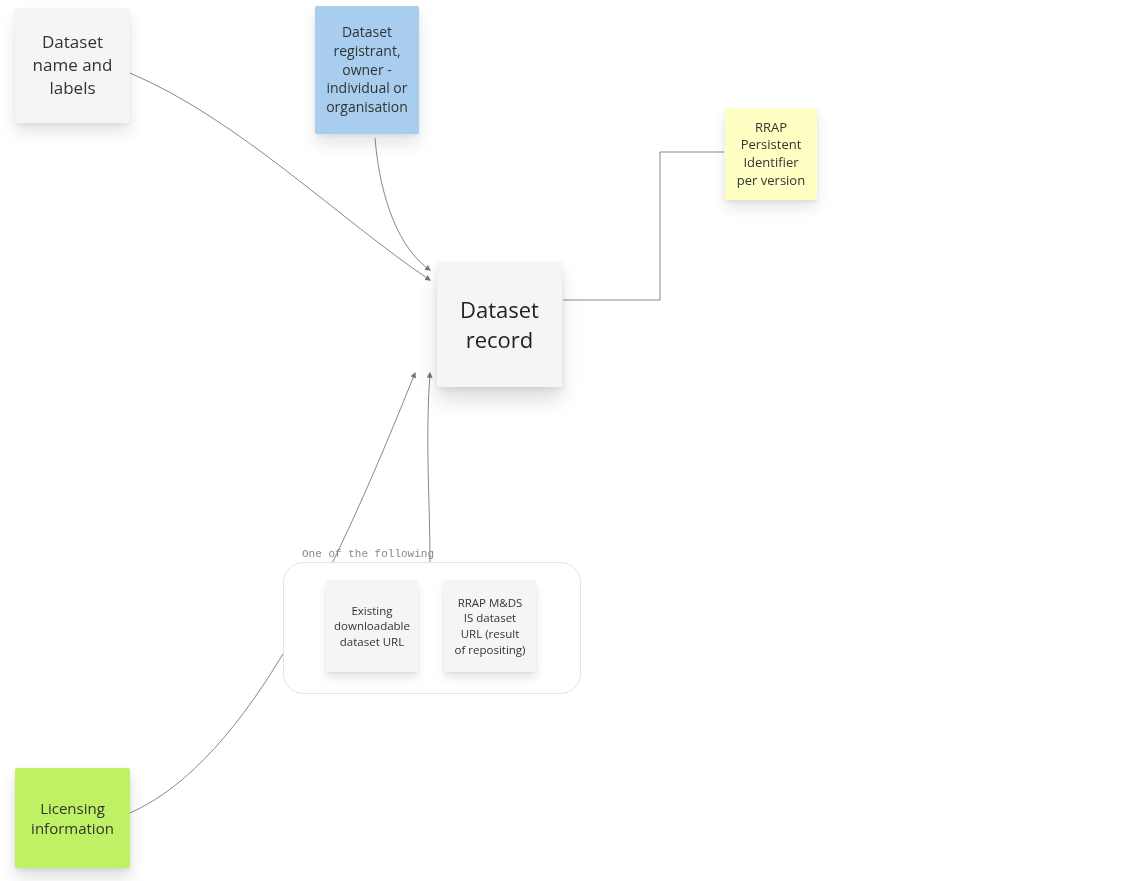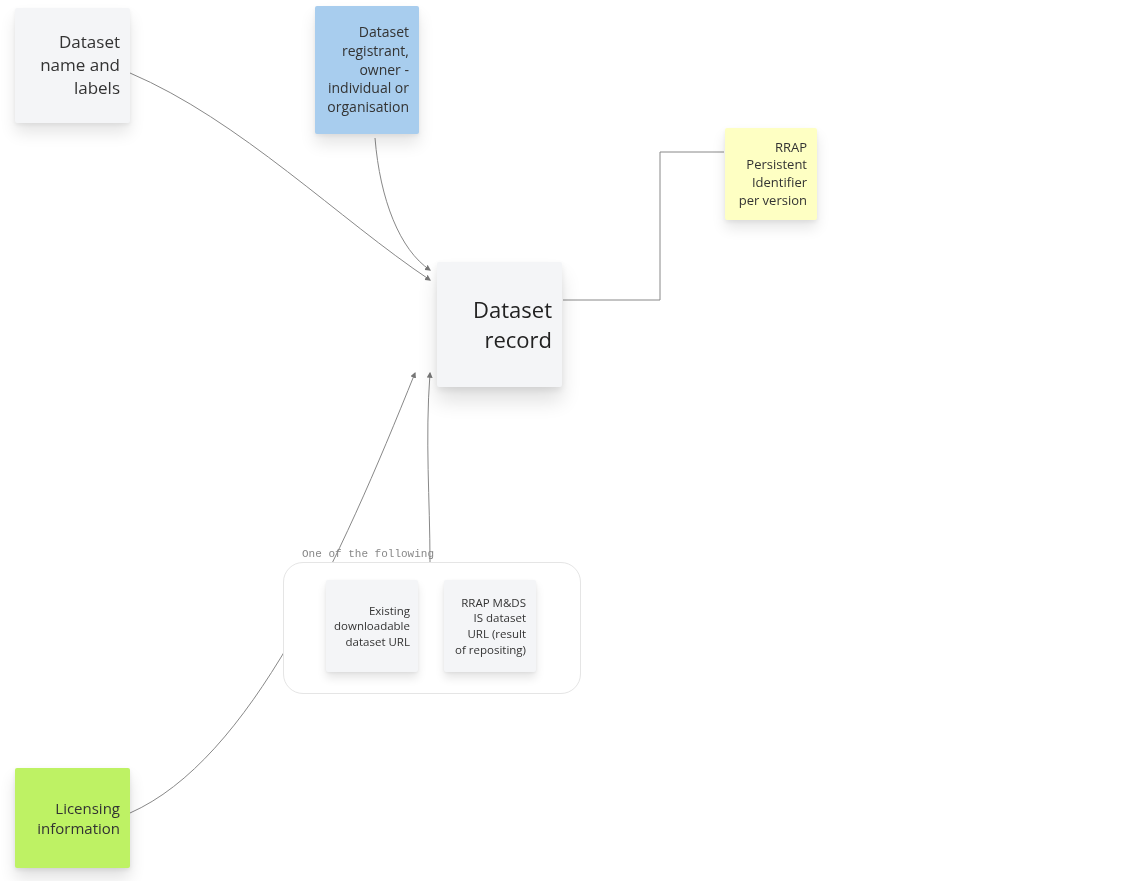--- a/index.html
+++ b/index.html
@@ -13,21 +13,21 @@
     overflow: hidden;
   }
   .canvas {
     position: relative;
     width: 1133px;
     height: 881px;
   }
   .note {
     position: absolute;
     box-sizing: border-box;
-    text-align: right;
+    text-align: center;
     display: flex;
     align-items: center;
     justify-content: center;
     padding: 8px 10px;
     border-radius: 2px;
     line-height: 1.35;
   }
   .note-gray {
     background: #f4f5f7;
     box-shadow: 0 10px 16px rgba(0,0,0,0.10), 0 2px 4px rgba(0,0,0,0.06);
@@ -35,21 +35,20 @@
   }
   .note-blue {
     background: #a8cdee;
     box-shadow: 0 10px 16px rgba(0,0,0,0.10), 0 2px 4px rgba(0,0,0,0.06);
     color: #333;
   }
   .note-yellow {
     background: #feffc3;
     box-shadow: 0 8px 14px rgba(0,0,0,0.10), 0 2px 4px rgba(0,0,0,0.06);
     color: #333;
-    margin-top: 20px;
   }
   .note-gold {
     background: #bef264;
     box-shadow: 0 10px 16px rgba(0,0,0,0.12), 0 2px 4px rgba(0,0,0,0.08);
     color: #333;
   }
   .note-small {
     background: #f4f5f7;
     box-shadow: 0 6px 10px rgba(0,0,0,0.10), 0 1px 3px rgba(0,0,0,0.06);
     color: #333;

